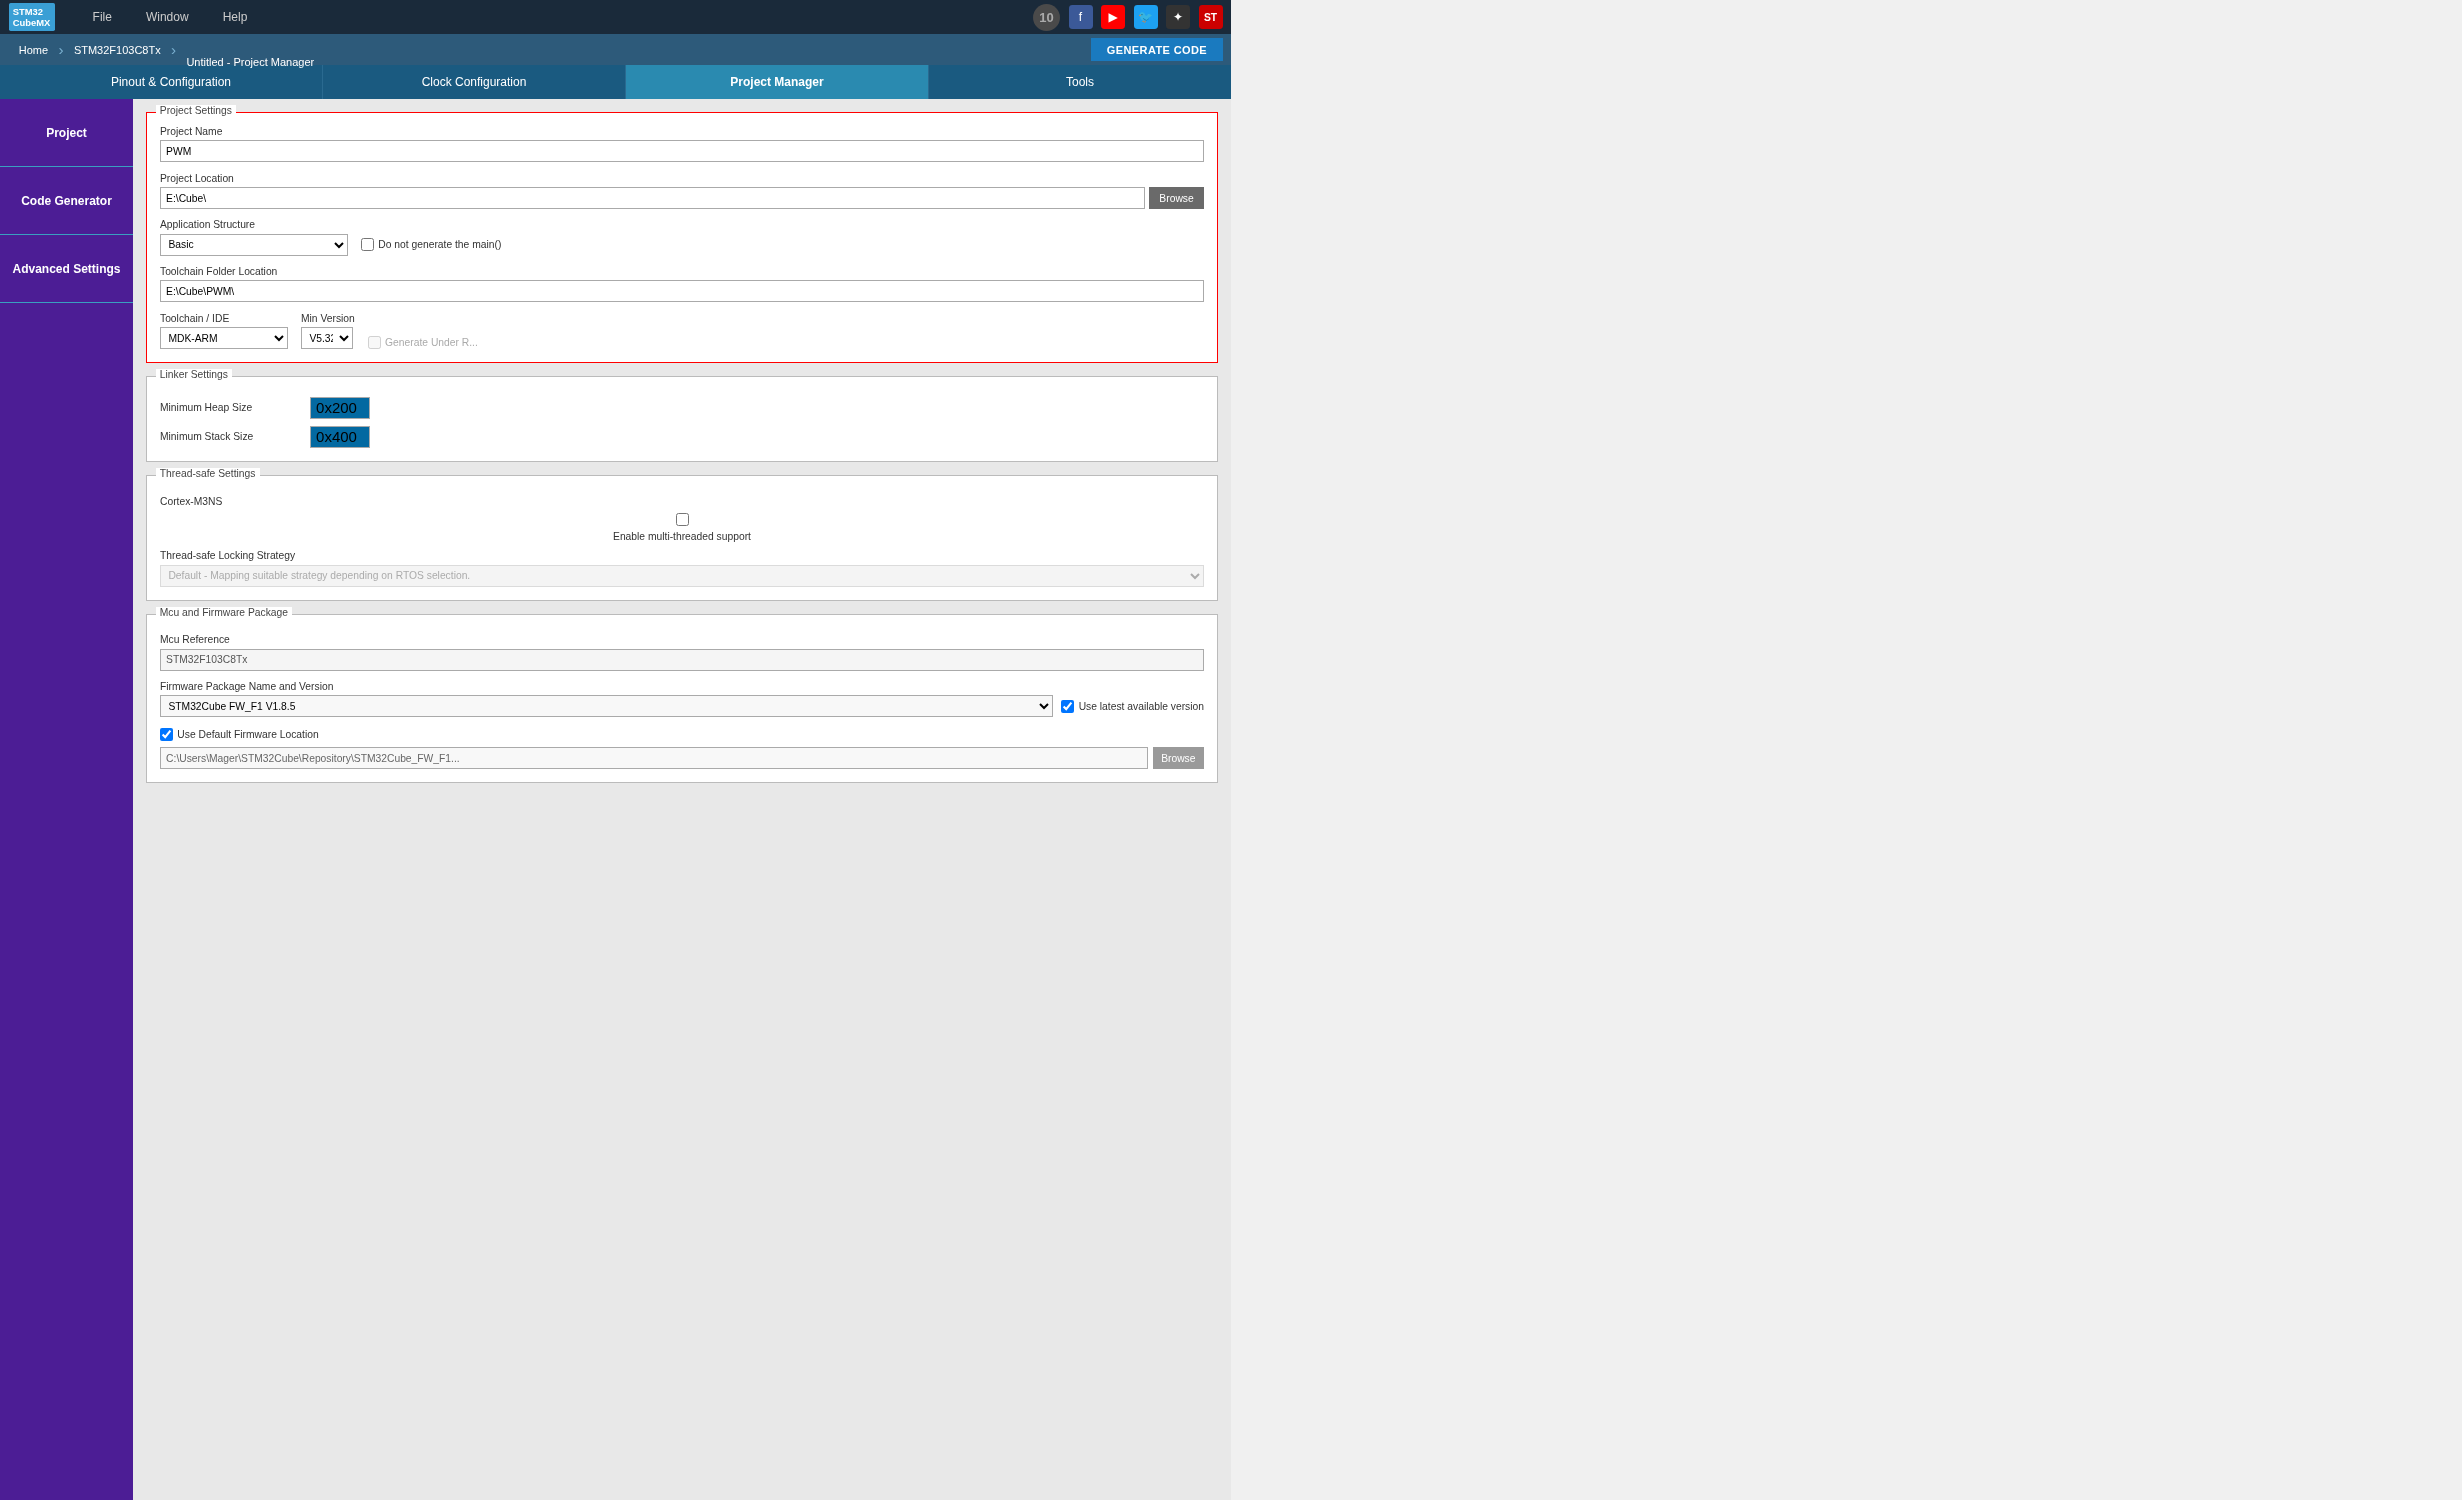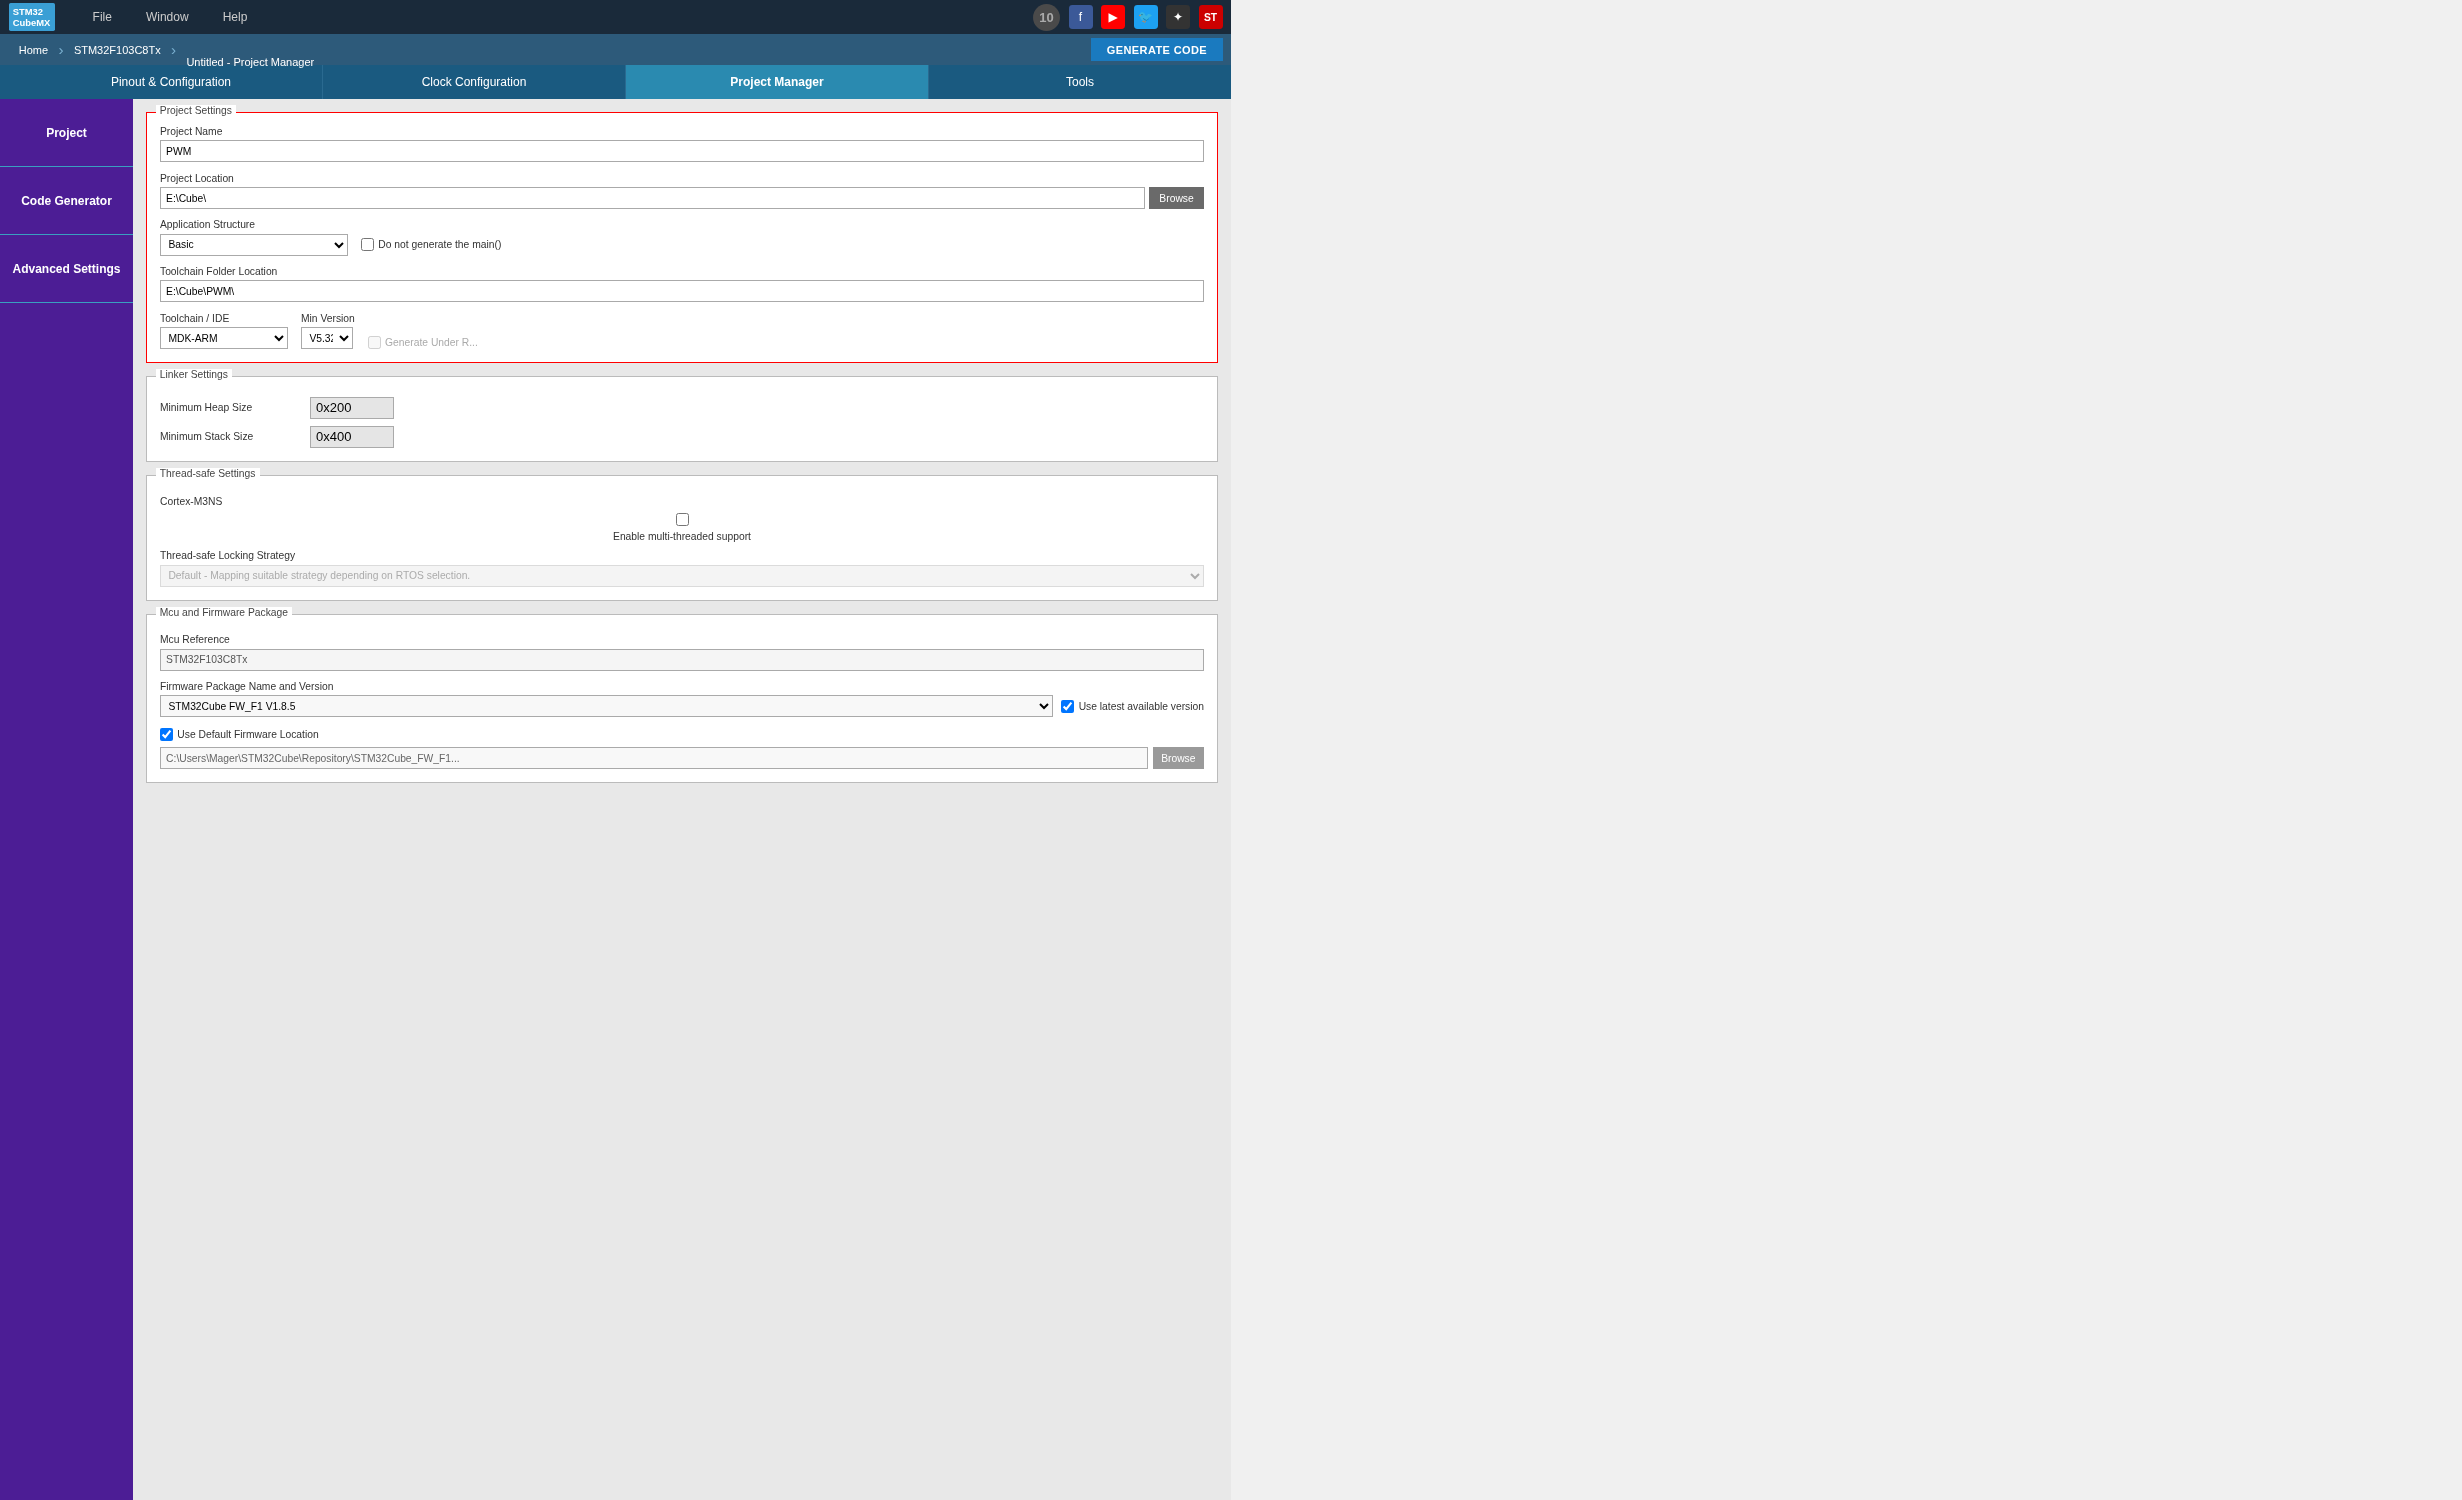--- a/index.html
+++ b/index.html
@@ -235,26 +235,26 @@
 
     .toolchain-row {
       display: flex;
       align-items: flex-end;
       gap: 13px;
     }
     .toolchain-group { display: flex; flex-direction: column; }
     .toolchain-label { font-size: 10.3px; color: #333; margin-bottom: 3.4px; }
 
     .small-input {
-      width: 84px;
+      width: 60px;
       height: 22px;
       border: 0.9px solid #aaa;
       padding: 1.7px 5.1px;
-      font-size: 13px;
-      background: #e5e5e5;
+      font-size: 15px;
+      background: #0369a1;
     }
 
     .disabled-text {
       color: #aaa;
       font-size: 10.3px;
       display: flex;
       align-items: center;
       gap: 4.3px;
     }
 

